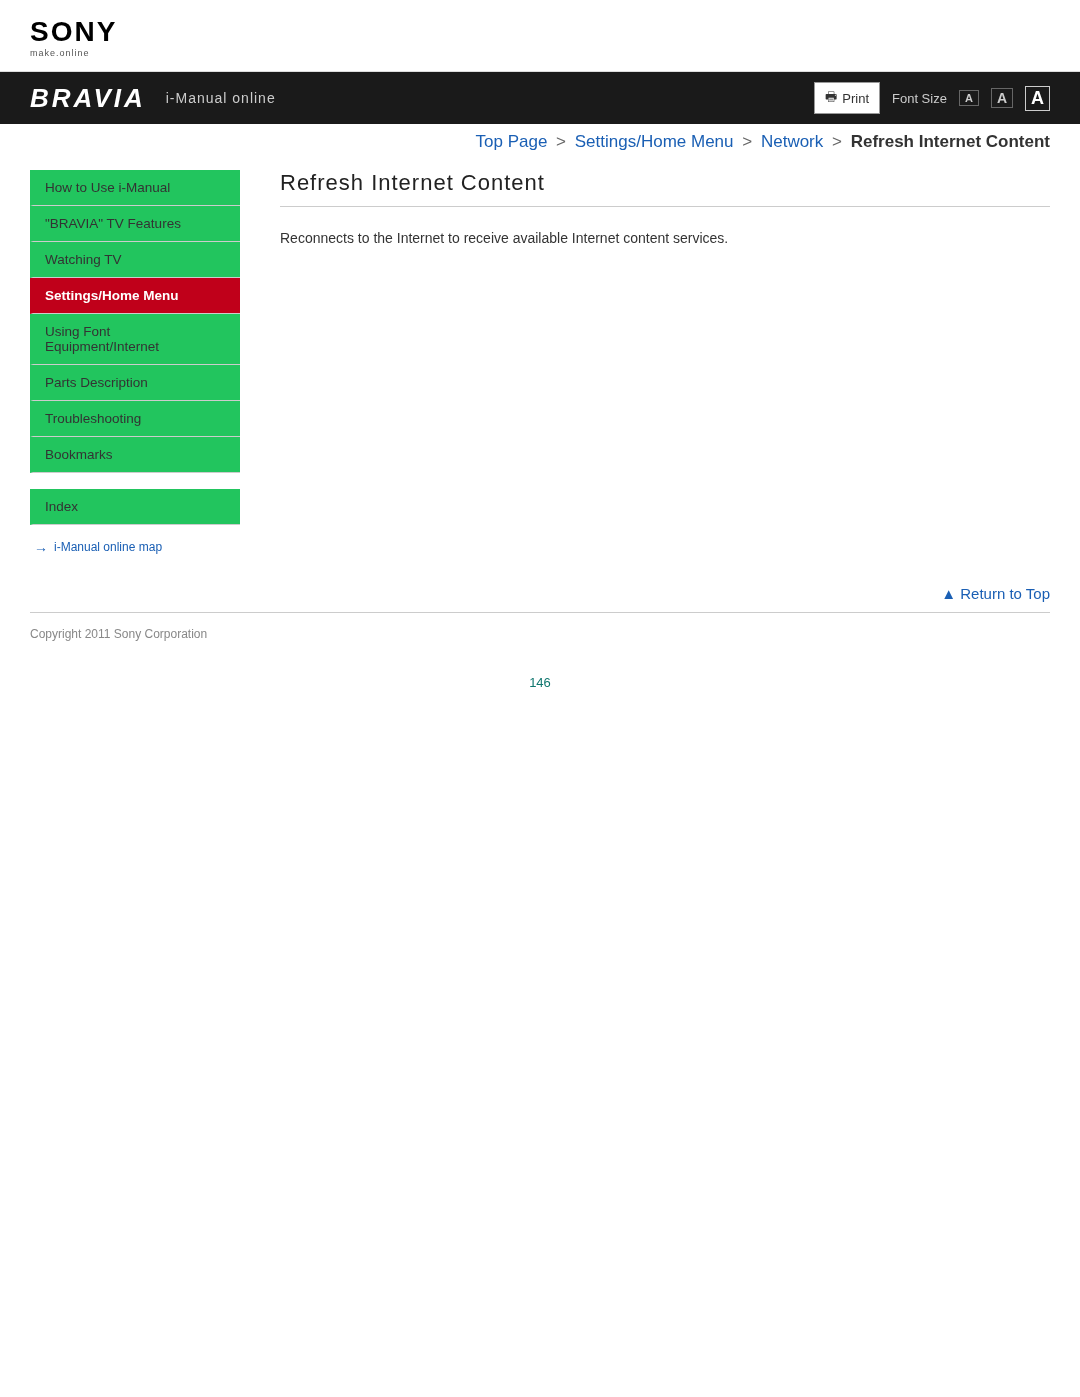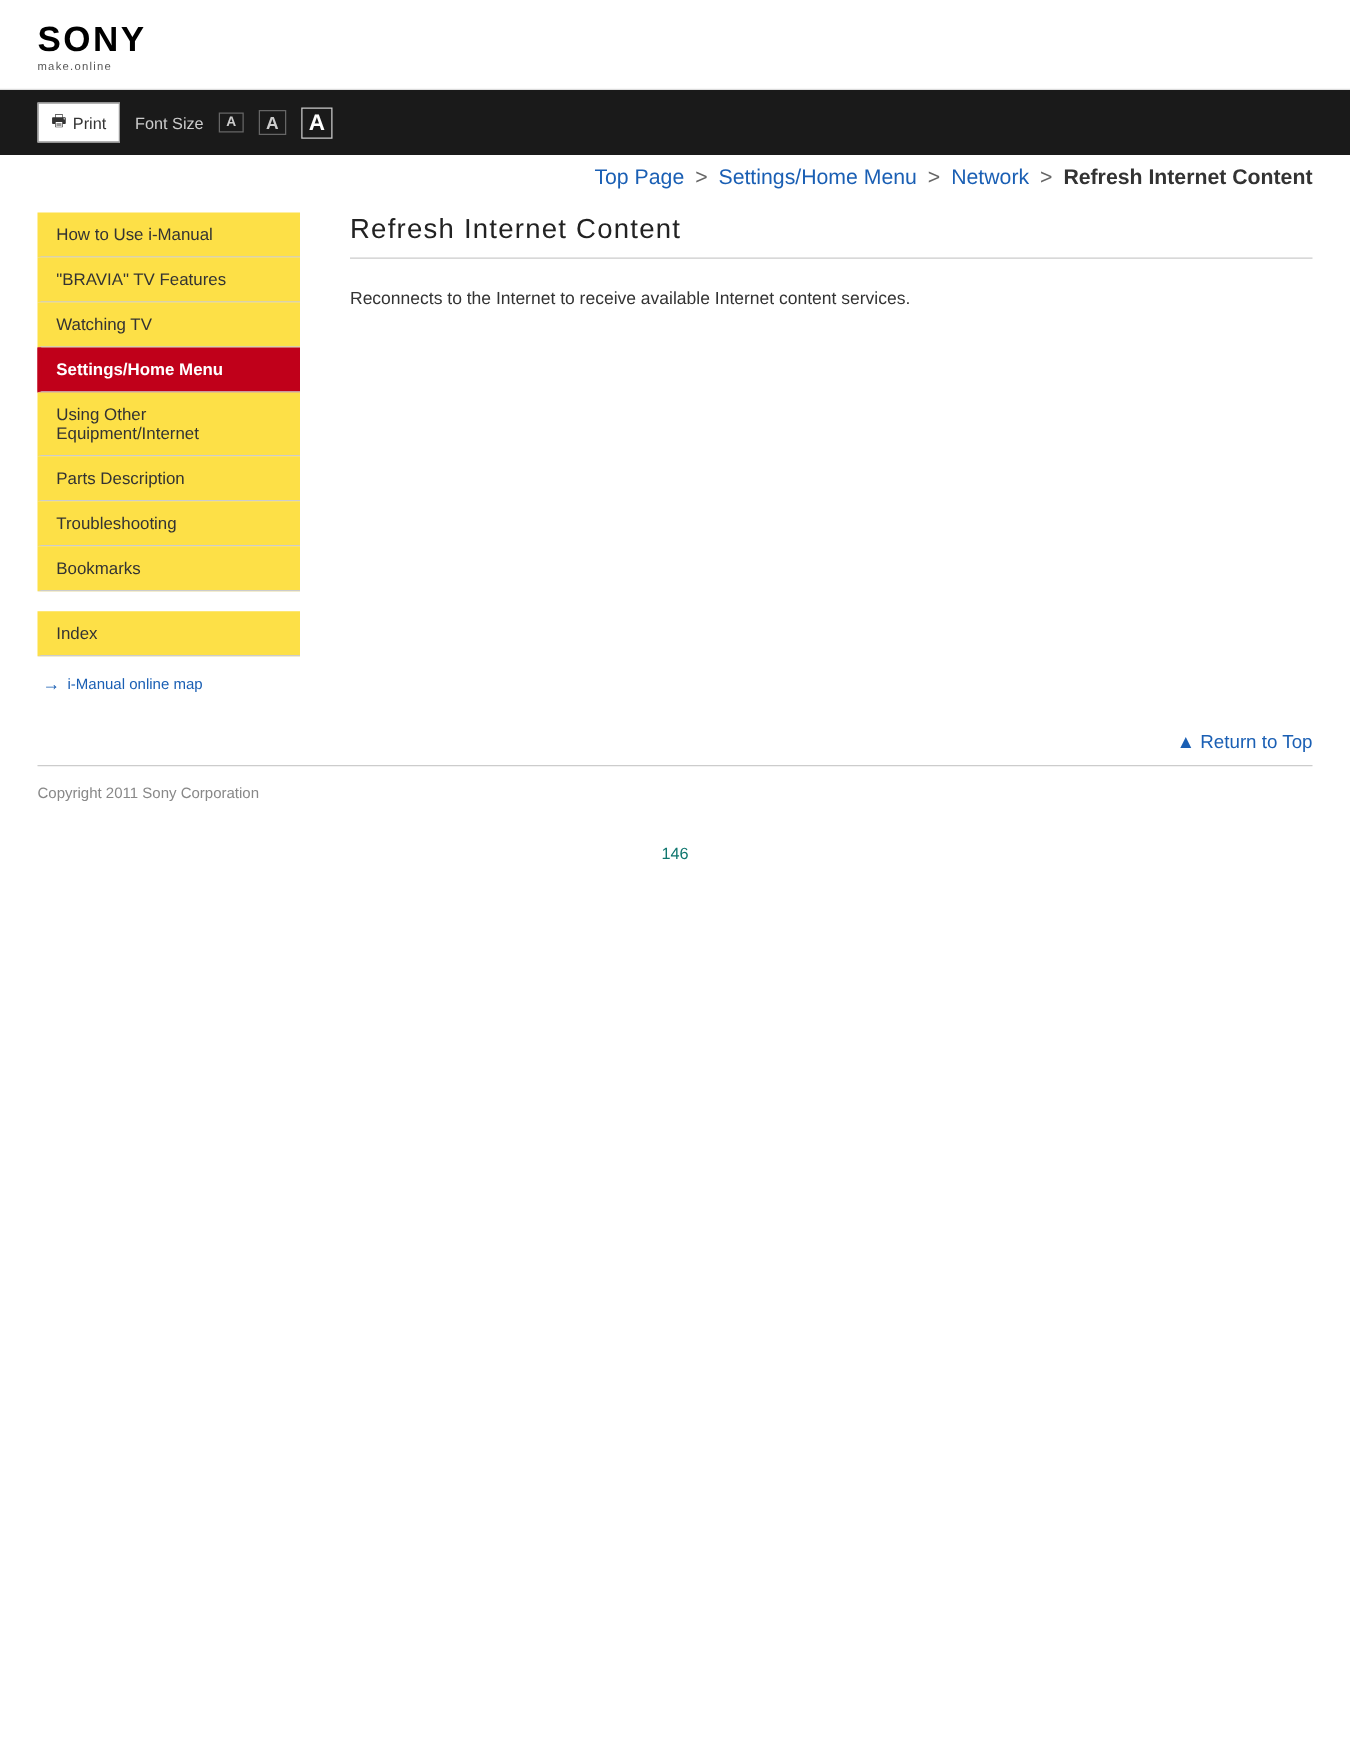--- a/index.html
+++ b/index.html
@@ -128,21 +128,21 @@
     
     .sidebar {
       width: 210px;
       flex-shrink: 0;
     }
     .sidebar-item {
       display: block;
       padding: 10px 12px;
       font-size: 13.5px;
       color: #333;
-      background: #fde047;
+      background: #22c55e;
       border-bottom: 1px solid #ccc;
       cursor: pointer;
       text-decoration: none;
       border-left: 3px solid transparent;
     }
     .sidebar-item.active {
       background: #c0001a;
       color: #fff;
       font-weight: bold;
       border-left-color: #c0001a;
@@ -219,20 +219,24 @@
 <body>
 
 <div class="top-bar">
   <div class="sony-logo">
     <div class="sony-logo-text">SONY</div>
     <div class="sony-tagline">make.online</div>
   </div>
 </div>
 
 <div class="bravia-bar">
+  <div class="bravia-left">
+    <span class="bravia-logo">BRAVIA</span>
+    <span class="bravia-subtitle">i-Manual online</span>
+  </div>
   <div class="bravia-right">
     <button class="print-btn">
       <span>🖶</span>
       <span>Print</span>
     </button>
     <span class="font-size-label">Font Size</span>
     <button class="font-btn small">A</button>
     <button class="font-btn medium">A</button>
     <button class="font-btn large">A</button>
   </div>
@@ -257,21 +261,21 @@
     <a class="sidebar-item" href="#">
       <span>"BRAVIA" TV Features</span>
     </a>
     <a class="sidebar-item" href="#">
       <span>Watching TV</span>
     </a>
     <a class="sidebar-item active" href="#">
       <span>Settings/Home Menu</span>
     </a>
     <a class="sidebar-item" href="#">
-      <span>Using Other Equipment/Internet</span>
+      <span>Using Font Equipment/Internet</span>
     </a>
     <a class="sidebar-item" href="#">
       <span>Parts Description</span>
     </a>
     <a class="sidebar-item" href="#">
       <span>Troubleshooting</span>
     </a>
     <a class="sidebar-item" href="#">
       <span>Bookmarks</span>
     </a>

